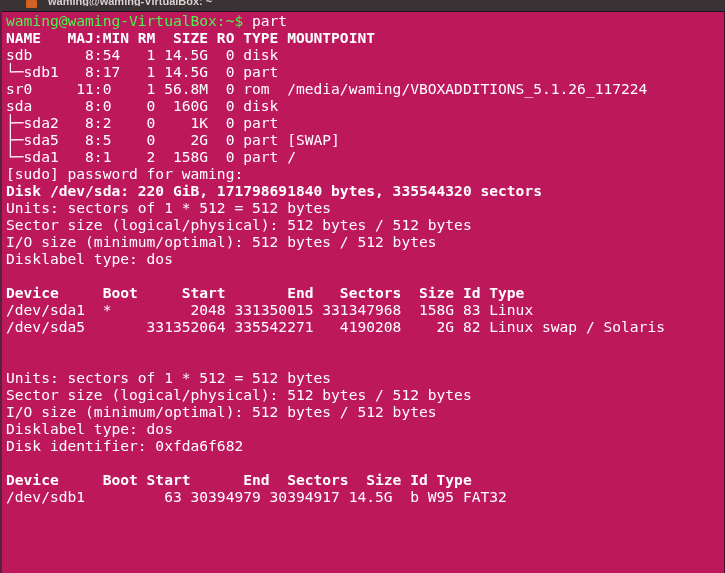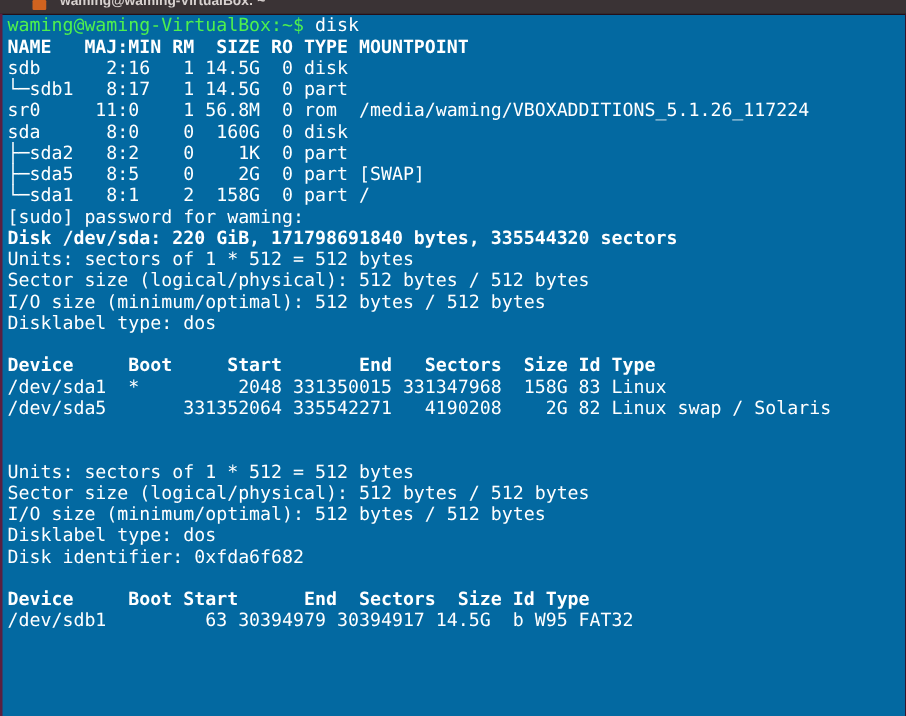--- a/index.html
+++ b/index.html
@@ -12,21 +12,21 @@
     width: 725px;
     height: 573px;
     overflow: hidden;
     font-family: "DejaVu Sans Mono", "Liberation Mono", monospace;
   }
 
   #terminal-window {
     position: relative;
     width: 725px;
     height: 573px;
-    background: #0369a1;
+    background: #be185d;
     overflow: hidden;
   }
 
   
   #titlebar {
     position: absolute;
     top: 0;
     left: 0;
     width: 725px;
     height: 11px;
@@ -118,23 +118,23 @@
 
   <div id="titlebar">
     <div id="titlebar-icon"></div>
     <div id="titlebar-title">waming@waming-VirtualBox: ~</div>
   </div>
 
   <div id="edge-left"></div>
   <div id="edge-right"></div>
 
   <div id="screen">
-      <div class="line"><span class="prompt">waming@waming-VirtualBox:~$ </span><span class="cmd">disk</span></div>
+      <div class="line"><span class="prompt">waming@waming-VirtualBox:~$ </span><span class="cmd">part</span></div>
       <div class="line bold">NAME   MAJ:MIN RM  SIZE RO TYPE MOUNTPOINT</div>
-      <div class="line">sdb      2:16   1 14.5G  0 disk </div>
+      <div class="line">sdb      8:54   1 14.5G  0 disk </div>
       <div class="line">└─sdb1   8:17   1 14.5G  0 part </div>
       <div class="line">sr0     11:0    1 56.8M  0 rom  /media/waming/VBOXADDITIONS_5.1.26_117224</div>
       <div class="line">sda      8:0    0  160G  0 disk </div>
       <div class="line">├─sda2   8:2    0    1K  0 part </div>
       <div class="line">├─sda5   8:5    0    2G  0 part [SWAP]</div>
       <div class="line">└─sda1   8:1    2  158G  0 part /</div>
       <div class="line">[sudo] password for waming: </div>
       <div class="line bold">Disk /dev/sda: 220 GiB, 171798691840 bytes, 335544320 sectors</div>
       <div class="line">Units: sectors of 1 * 512 = 512 bytes</div>
       <div class="line">Sector size (logical/physical): 512 bytes / 512 bytes</div>

